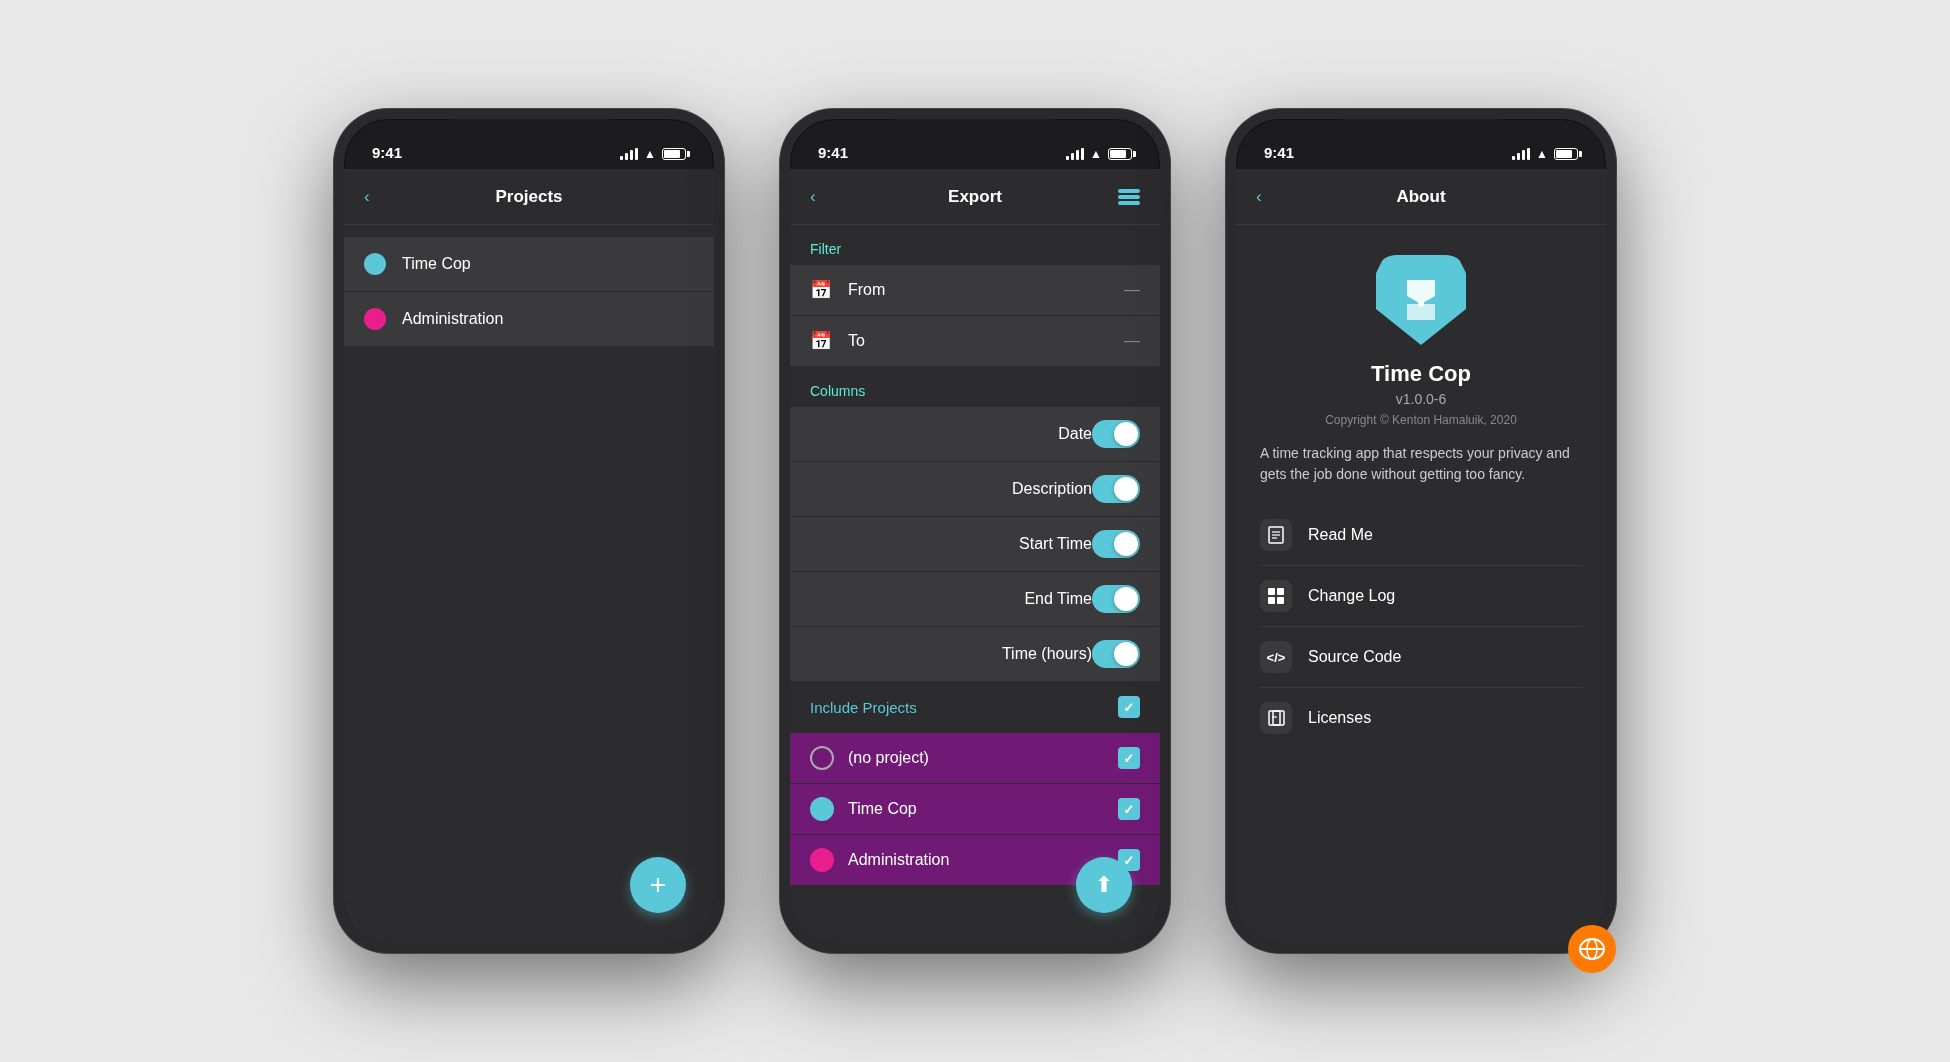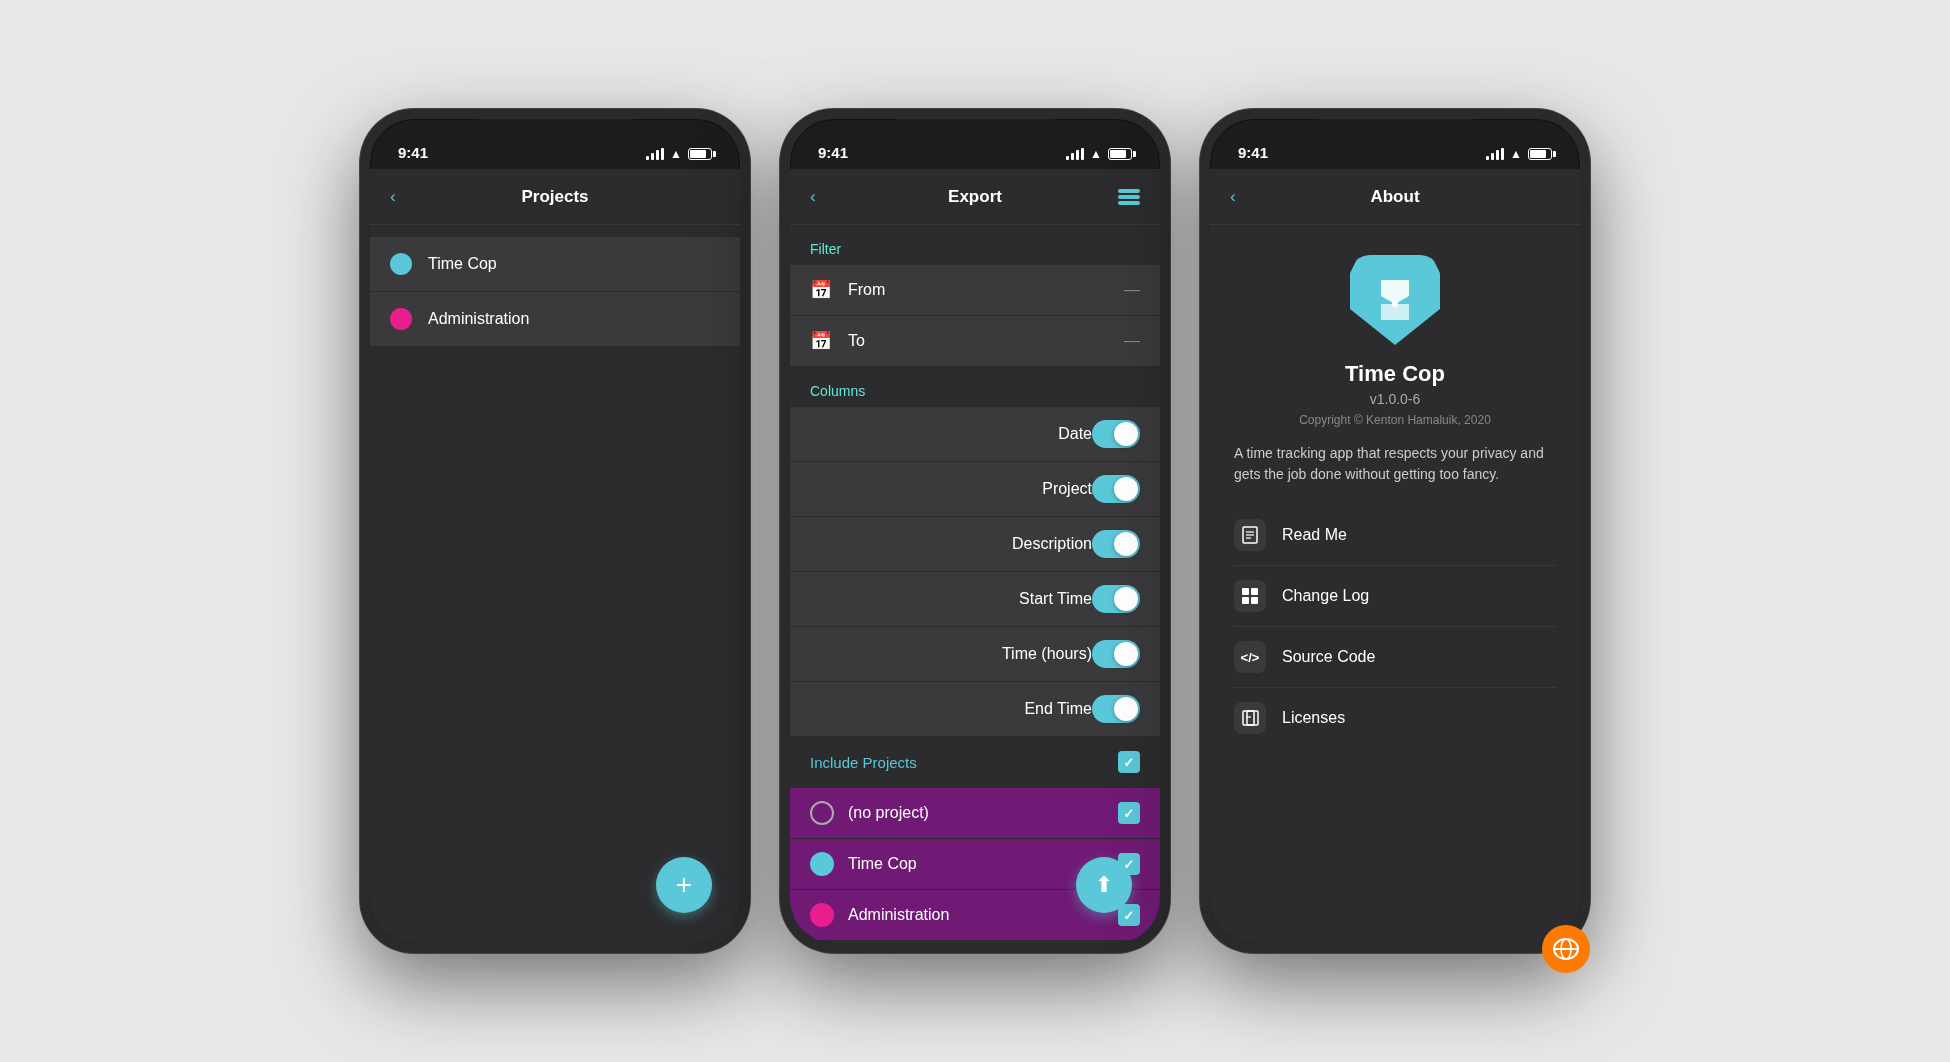--- a/index.html
+++ b/index.html
@@ -9,21 +9,21 @@
       justify-content: center;
       align-items: center;
       min-height: 100vh;
       font-family: -apple-system, BlinkMacSystemFont, 'SF Pro Display', 'Helvetica Neue', sans-serif;
       width: 1950px;
       min-height: 1062px;
     }
 
     .phones-container {
       display: flex;
-      gap: 30px;
+      gap: 56px;
       align-items: center;
       padding: 40px;
       position: relative;
     }
 
     
     .phone {
       width: 390px;
       height: 844px;
       background: #1c1c1e;
@@ -570,45 +570,39 @@
           <span class="filter-row-value">—</span>
         </div>
         <div class="section-label">Columns</div>
         <div class="column-row">
           <span class="column-label">Date</span>
           <div class="toggle">
               <div class="toggle-thumb"></div>
             </div>
         </div>
         <div class="column-row">
-          <span class="column-label">Project</span>
-          <div class="toggle">
-              <div class="toggle-thumb"></div>
-            </div>
-        </div>
-        <div class="column-row">
           <span class="column-label">Description</span>
           <div class="toggle">
               <div class="toggle-thumb"></div>
             </div>
         </div>
         <div class="column-row">
           <span class="column-label">Start Time</span>
           <div class="toggle">
               <div class="toggle-thumb"></div>
             </div>
         </div>
         <div class="column-row">
-          <span class="column-label">Time (hours)</span>
+          <span class="column-label">End Time</span>
           <div class="toggle">
               <div class="toggle-thumb"></div>
             </div>
         </div>
         <div class="column-row">
-          <span class="column-label">End Time</span>
+          <span class="column-label">Time (hours)</span>
           <div class="toggle">
               <div class="toggle-thumb"></div>
             </div>
         </div>
         <div class="include-projects-header">
           <span class="include-projects-label">Include Projects</span>
           <div class="checkbox">
             <span class="checkbox-check">✓</span>
           </div>
         </div>

